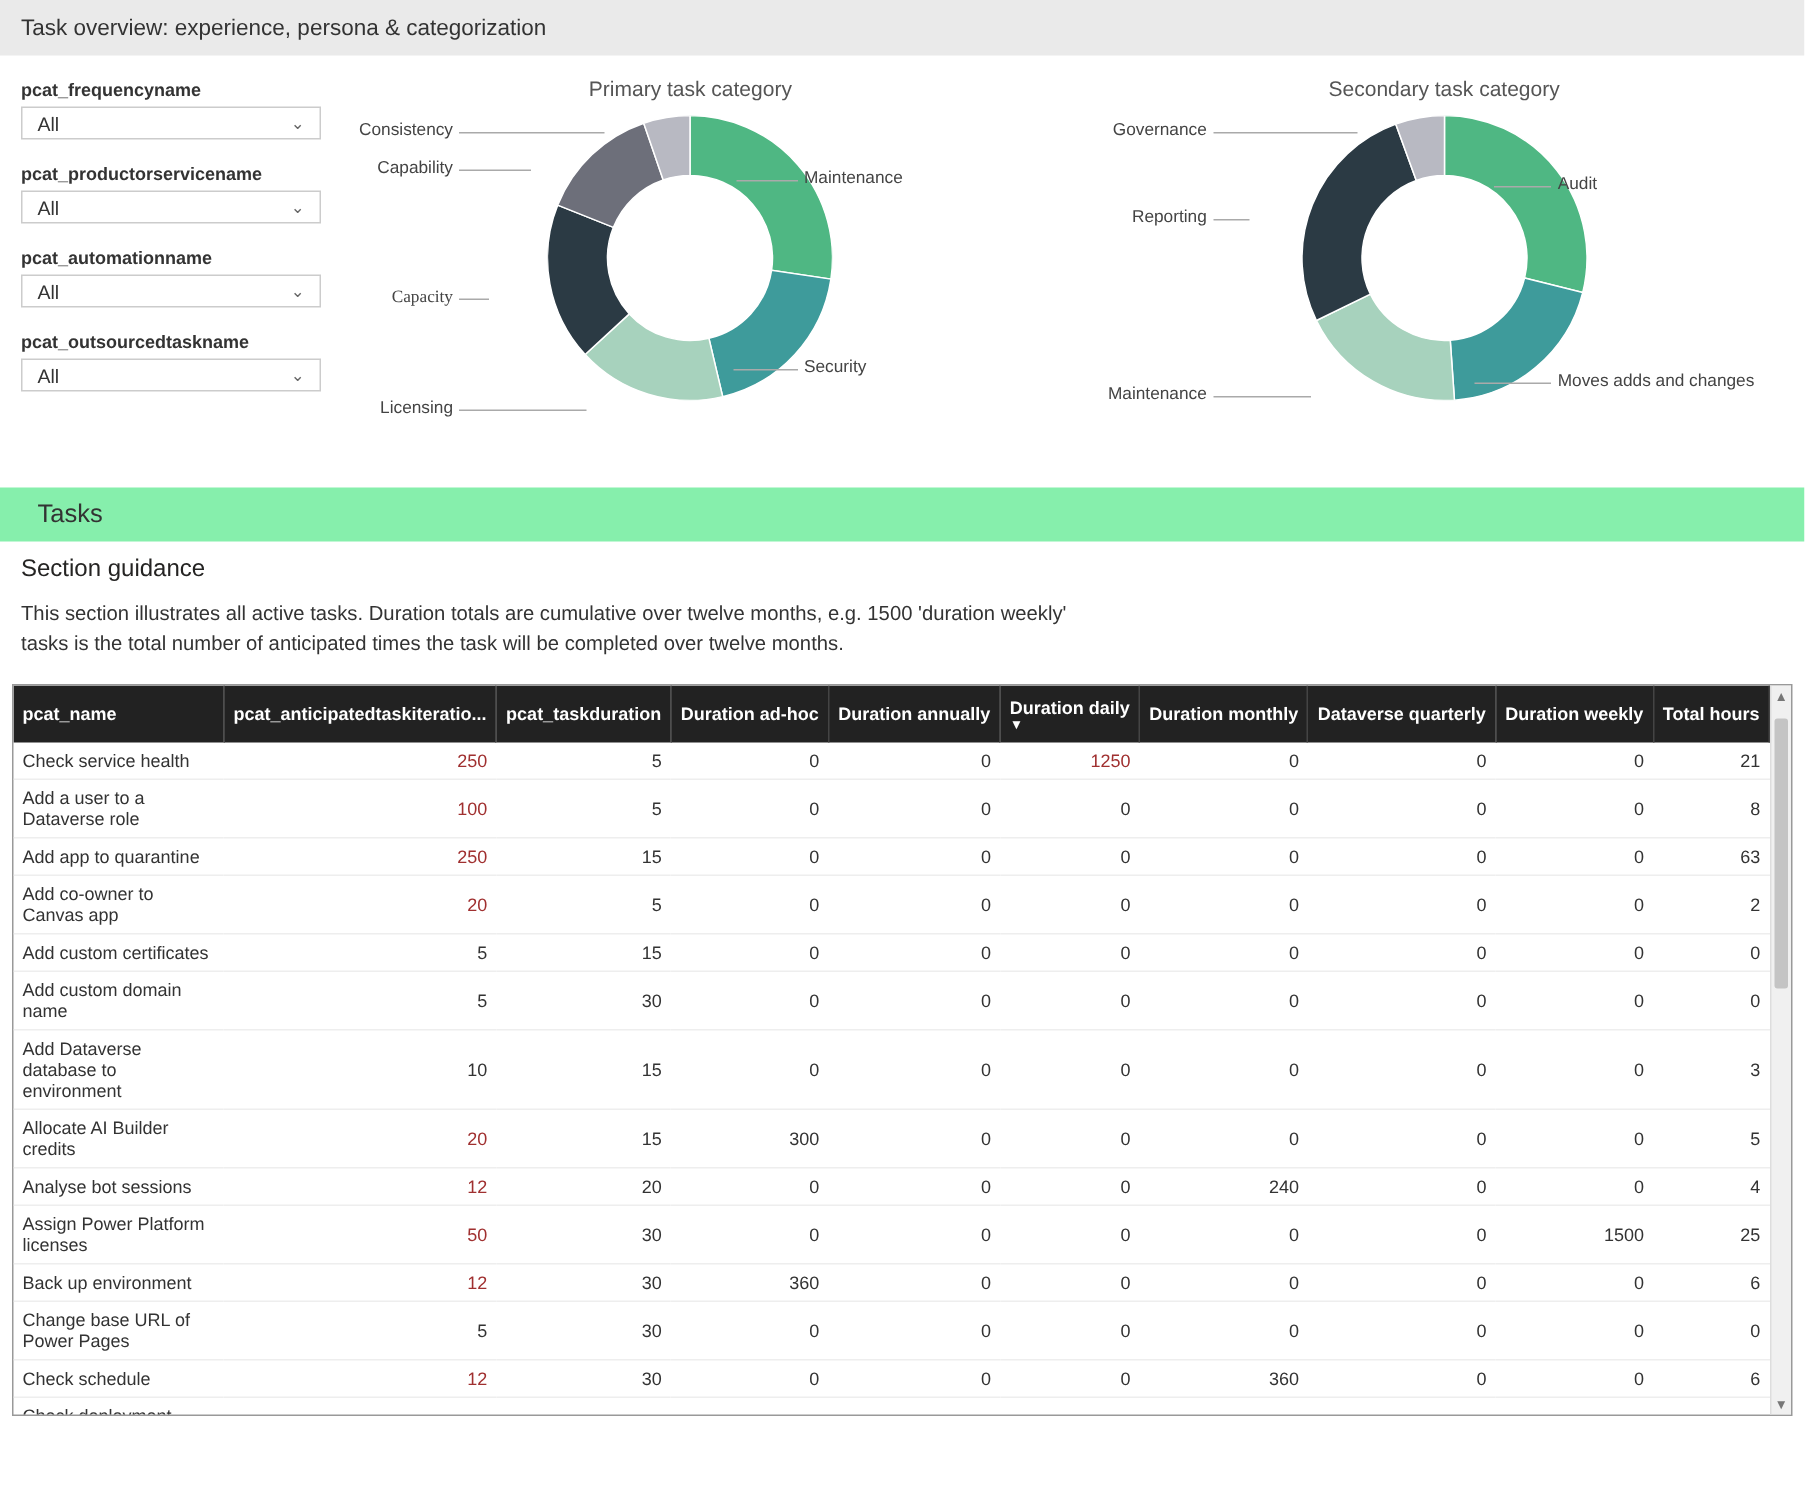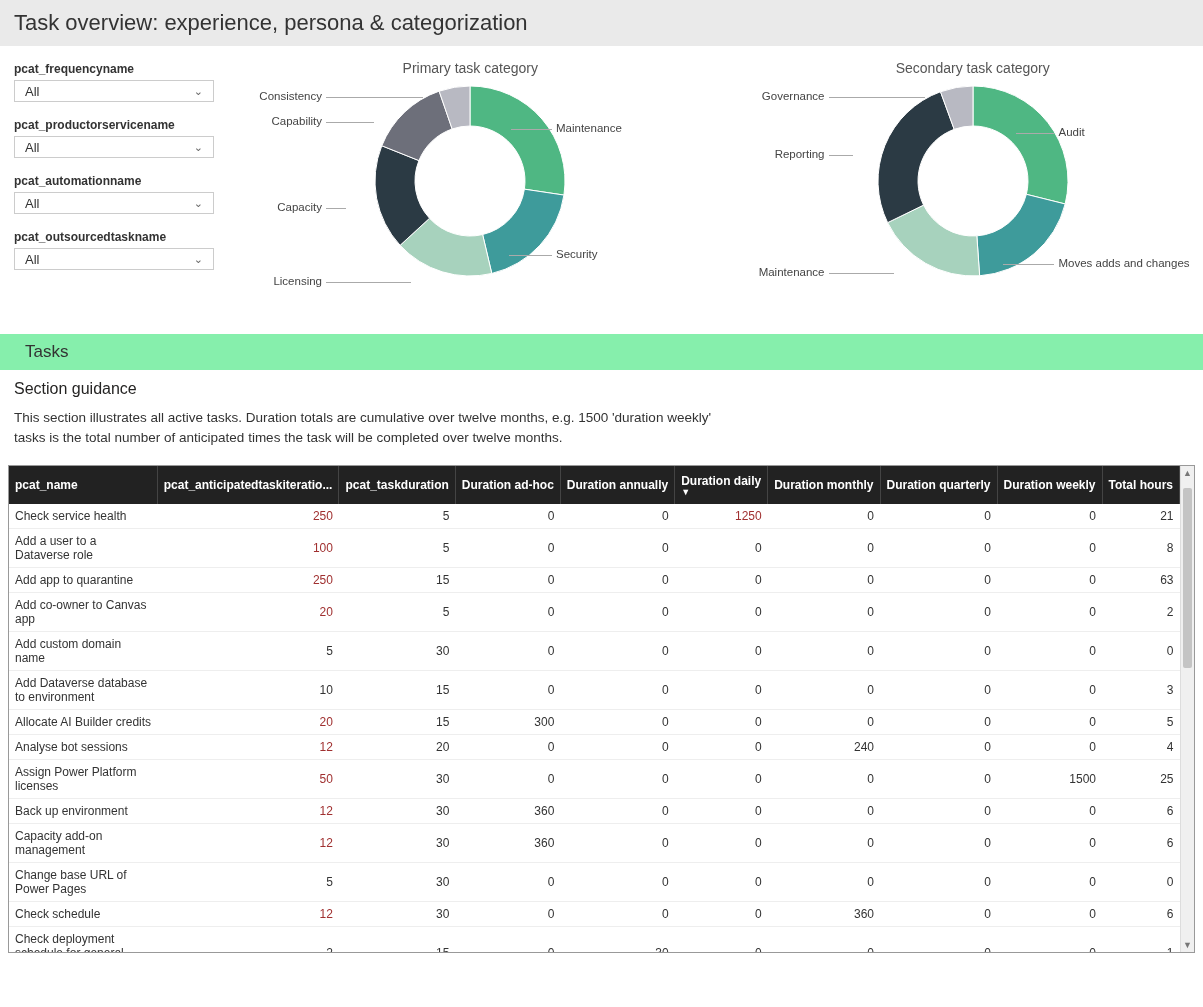--- a/index.html
+++ b/index.html
@@ -6,21 +6,21 @@
   body {
     font-family: "Segoe UI", Tahoma, sans-serif;
     font-size: 13px;
     color: #252423;
     background: #fff;
     width: 1203px;
   }
   .banner {
     background: #eaeaea;
     padding: 10px 14px;
-    font-size: 22px;
+    font-size: 15px;
     font-weight: 400;
     color: #333;
   }
   .top-section {
     display: flex;
     padding: 8px 14px 18px 14px;
     gap: 20px;
   }
   .filters {
     width: 200px;
@@ -49,21 +49,20 @@
   }
   .chev { color: #666; font-size: 11px; }
   .charts {
     flex: 1;
     display: flex;
     gap: 50px;
   }
   .chart-block {
     flex: 1;
     text-align: center;
-    margin-left: 20px;
   }
   .chart-title {
     font-size: 14px;
     color: #555;
     margin: 6px 0 10px 0;
   }
   .donut-wrap {
     position: relative;
     height: 230px;
   }
@@ -205,21 +204,21 @@
             <path d="M 25.1062284860525 159.3417493044454 A 95 95 0 0 1 6.7873663434777995 59.73626135276906 L 43.9295278830661 74.58415130949788 A 55 55 0 0 0 54.53518491297776 132.25048643941577 Z" fill="#2b3a44" stroke="#fff" stroke-width="1"></path>
             <path d="M 6.7873663434777995 59.73626135276906 A 95 95 0 0 1 64.15355042555505 5.147362038439709 L 77.1415291937424 42.9800517064651 A 55 55 0 0 0 43.9295278830661 74.58415130949788 Z" fill="#6d6f7a" stroke="#fff" stroke-width="1"></path>
             <path d="M 64.15355042555505 5.147362038439709 A 95 95 0 0 1 94.99999999999999 0 L 94.99999999999999 40 A 55 55 0 0 0 77.1415291937424 42.9800517064651 Z" fill="#b8b9c2" stroke="#fff" stroke-width="1"></path>
           </svg>
           <div class="cat-label" style="top: 36.0044px; left: 302px;">Maintenance</div>
           <div class="leader" style="top: 43.0044px; left: 256.983px; width: 41.0171px;"></div>
           <div class="cat-label" style="top: 162.342px; left: 302px;">Security</div>
           <div class="leader" style="top: 169.342px; left: 254.894px; width: 43.1062px;"></div>
           <div class="cat-label" style="top: 188.823px; left: 68px; transform: translateX(-100%);">Licensing</div>
           <div class="leader" style="top: 195.823px; left: 72px; width: 85.1412px;"></div>
-          <div class="cat-label" style="top: 115.184px; left: 68px; transform: translateX(-100%);">Capacity</div>
+          <div class="cat-label" style="top: 115.184px; left: 68px; transform: translateX(-100%); font-family: Liberation Serif, serif;">Capacity</div>
           <div class="leader" style="top: 122.184px; left: 72px; width: 19.567px;"></div>
           <div class="cat-label" style="top: 29.1796px; left: 68px; transform: translateX(-100%);">Capability</div>
           <div class="leader" style="top: 36.1796px; left: 72px; width: 47.5114px;"></div>
           <div class="cat-label" style="top: 4.29568px; left: 68px; transform: translateX(-100%);">Consistency</div>
           <div class="leader" style="top: 11.2957px; left: 72px; width: 97.3635px;"></div>
         </div>
       </div>
       <div class="chart-block">
         <div class="chart-title">Secondary task category</div>
         <div class="donut-wrap" style="padding-left: 90px; padding-right: 90px;">
@@ -257,21 +256,21 @@
     <table>
       <thead>
           <tr id="thead-row">
             <th>pcat_name</th>
             <th class="num">pcat_anticipatedtaskiteratio...</th>
             <th class="num">pcat_taskduration</th>
             <th class="num">Duration ad-hoc</th>
             <th class="num">Duration annually</th>
             <th class="num"><span>Duration daily</span><span class="sort-arrow">▼</span></th>
             <th class="num">Duration monthly</th>
-            <th class="num">Duration quarterly</th>
+            <th class="num">Dataverse quarterly</th>
             <th class="num">Duration weekly</th>
             <th class="num">Total hours</th>
           </tr>
         </thead>
       <tbody id="tbody-host">
           <tr>
             <td>Check service health</td>
             <td class="num red">250</td>
             <td class="num">5</td>
             <td class="num">0</td>
@@ -310,20 +309,32 @@
             <td>Add co-owner to Canvas app</td>
             <td class="num red">20</td>
             <td class="num">5</td>
             <td class="num">0</td>
             <td class="num">0</td>
             <td class="num">0</td>
             <td class="num">0</td>
             <td class="num">0</td>
             <td class="num">0</td>
             <td class="num">2</td>
+          </tr>
+          <tr>
+            <td>Add custom certificates</td>
+            <td class="num">5</td>
+            <td class="num">15</td>
+            <td class="num">0</td>
+            <td class="num">0</td>
+            <td class="num">0</td>
+            <td class="num">0</td>
+            <td class="num">0</td>
+            <td class="num">0</td>
+            <td class="num">0</td>
           </tr>
           <tr>
             <td>Add custom domain name</td>
             <td class="num">5</td>
             <td class="num">30</td>
             <td class="num">0</td>
             <td class="num">0</td>
             <td class="num">0</td>
             <td class="num">0</td>
             <td class="num">0</td>
@@ -373,32 +384,20 @@
             <td class="num">0</td>
             <td class="num">0</td>
             <td class="num">0</td>
             <td class="num">0</td>
             <td class="num">0</td>
             <td class="num">1500</td>
             <td class="num">25</td>
           </tr>
           <tr>
             <td>Back up environment</td>
-            <td class="num red">12</td>
-            <td class="num">30</td>
-            <td class="num">360</td>
-            <td class="num">0</td>
-            <td class="num">0</td>
-            <td class="num">0</td>
-            <td class="num">0</td>
-            <td class="num">0</td>
-            <td class="num">6</td>
-          </tr>
-          <tr>
-            <td>Capacity add-on management</td>
             <td class="num red">12</td>
             <td class="num">30</td>
             <td class="num">360</td>
             <td class="num">0</td>
             <td class="num">0</td>
             <td class="num">0</td>
             <td class="num">0</td>
             <td class="num">0</td>
             <td class="num">6</td>
           </tr>

